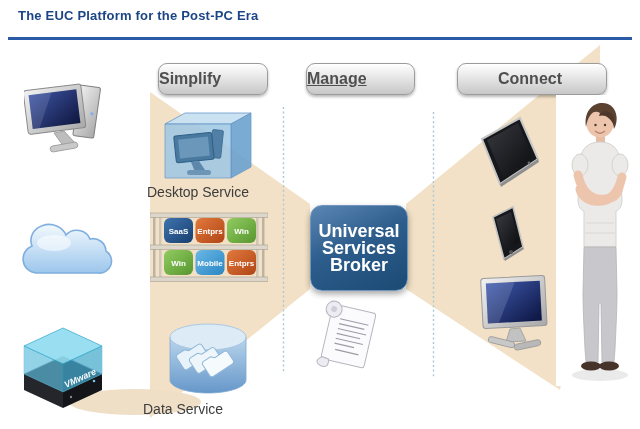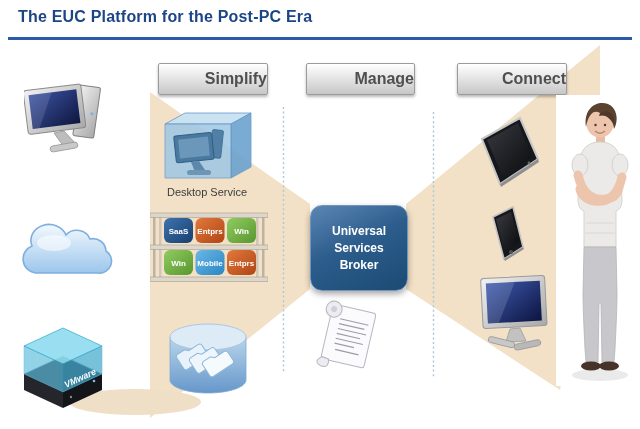--- a/index.html
+++ b/index.html
@@ -2,34 +2,34 @@
 <html><head>
 <meta charset="utf-8">
 <style>
   html,body{margin:0;padding:0;background:#fff;}
   .stage{position:relative;width:640px;height:429px;background:#ffffff;overflow:hidden;
          font-family:"Liberation Sans",sans-serif;}
   .stage svg text{font-family:"Liberation Sans",sans-serif;}
   .abs{position:absolute;}
   .bg-layer{position:absolute;left:0;top:0;z-index:0;}
   .z2{z-index:2;}
-  .page-title{position:absolute;left:18px;top:8px;font-size:16px;font-weight:bold;
+  .page-title{position:absolute;left:18px;top:8px;font-size:13px;font-weight:bold;
               color:#1c4586;letter-spacing:.2px;z-index:2;}
   .title-rule{position:absolute;left:8px;top:37px;width:624px;height:3px;background:#2b5ba6;z-index:2;}
-  .pill{position:absolute;height:30px;border-radius:2px;z-index:2;
+  .pill{position:absolute;height:30px;border-radius:9px;z-index:2;
         background:linear-gradient(#ffffff,#e9e9e9 40%,#c7c7c7);
         border:1px solid #9b9b9b;box-shadow:0 2px 3px rgba(0,0,0,.28), inset 0 1px 0 #fff;
-        display:flex;align-items:center;justify-content:flex-end;
+        display:flex;align-items:center;justify-content:flex-start;
         font-weight:bold;font-size:16px;color:#4f4f4f;}
-  .lbl{position:absolute;text-align:center;font-size:11px;color:#3c3c3c;line-height:13px;
+  .lbl{position:absolute;font-size:14px;color:#3c3c3c;line-height:13px;
        white-space:pre-line;z-index:3;}
   .broker{position:absolute;left:310px;top:205px;width:96px;height:84px;border-radius:12px;
           background:linear-gradient(155deg,#5b86b4 0%,#2d5d8c 45%,#1b4a74 100%);
           border:1.5px solid #7096bd;box-shadow:0 3px 6px rgba(0,0,0,.35);
-          color:#fff;font-weight:bold;font-size:12px;line-height:17px;text-align:center;
+          color:#fff;font-weight:bold;font-size:18px;line-height:17px;text-align:center;
           display:flex;align-items:center;justify-content:center;white-space:pre-line;z-index:3;}
   .person-photo{position:absolute;left:556px;top:95px;width:84px;height:291px;background:#fff;z-index:2;}
 </style>
 </head>
 <body>
 
 <div class="stage">
 
   <svg width="0" height="0" style="position:absolute" aria-hidden="true">
     <defs>
@@ -83,24 +83,24 @@
     <line x1="283.5" y1="107" x2="283.5" y2="372" stroke="#a9c7d6" stroke-width="1.4" stroke-dasharray="2 2.6"></line>
     <line x1="433.5" y1="112" x2="433.5" y2="378" stroke="#a9c7d6" stroke-width="1.4" stroke-dasharray="2 2.6"></line>
   </svg>
 
   <div class="page-title">The EUC Platform for the Post-PC Era</div>
   <div class="title-rule"></div>
 
   <div class="pill" style="left:158px;top:63px;width:108px;">
     <span>Simplify</span>
   </div>
-  <div class="pill" style="left:306px;top:63px;width:107px;">
+  <div class="pill" style="left:306px;top:63px;width:107px;text-decoration:underline;">
     <span>Manage</span>
   </div>
-  <div class="pill" style="left:457px;top:63px;width:108px;">
+  <div class="pill" style="left:457px;top:63px;width:108px;padding-left:40px;">
     <span>Connect</span>
   </div>
 
   <svg class="abs z2" style="left:24px;top:83px;" width="85" height="70" viewBox="0 0 85 70">
     <g transform="rotate(8 62 30)">
       <rect x="52" y="3" width="21" height="51" rx="2" fill="url(#gSil)" stroke="#7f7f7f" stroke-width="1"></rect>
       <circle cx="68" cy="30" r="1.6" fill="#7fb3e8"></circle>
     </g>
     <g transform="rotate(-7 32 30)">
       <rect x="2" y="4" width="58" height="44" rx="3" fill="url(#gSil)" stroke="#8a8a8a" stroke-width="1"></rect>
@@ -186,20 +186,21 @@
         <path d="M2,6 Q2,3 5,3 L13,3 L16,6 L27,6 Q30,6 30,9 L30,18 Q30,21 27,21 L5,21 Q2,21 2,18 Z" fill="#e8f2fa" stroke="#8fb6d8" stroke-width="1"></path>
       </g>
       <g transform="translate(33,24)">
         <path d="M2,6 Q2,3 5,3 L13,3 L16,6 L27,6 Q30,6 30,9 L30,18 Q30,21 27,21 L5,21 Q2,21 2,18 Z" fill="#eef6fb" stroke="#8fb6d8" stroke-width="1"></path>
       </g>
       <g transform="translate(42,34)">
         <path d="M2,6 Q2,3 5,3 L13,3 L16,6 L27,6 Q30,6 30,9 L30,18 Q30,21 27,21 L5,21 Q2,21 2,18 Z" fill="#f5fafd" stroke="#8fb6d8" stroke-width="1"></path>
       </g>
     </g>
   </svg>
+  <div class="lbl" style="left:143px;top:403px;width:120px;">Data Service</div>
 
   <div class="broker">Universal
 Services
 Broker</div>
 
   <svg class="abs z2" style="left:306px;top:300px;" width="85" height="76" viewBox="0 0 85 76">
     <g transform="rotate(13 42 38)">
       <rect x="20" y="8" width="44" height="56" rx="3" fill="#fbfbfd" stroke="#b6b6c0" stroke-width="1"></rect>
       <circle cx="22" cy="13" r="8" fill="#ececf2" stroke="#b6b6c0" stroke-width="1"></circle>
       <circle cx="22" cy="13" r="3" fill="#cfcfd8"></circle>

